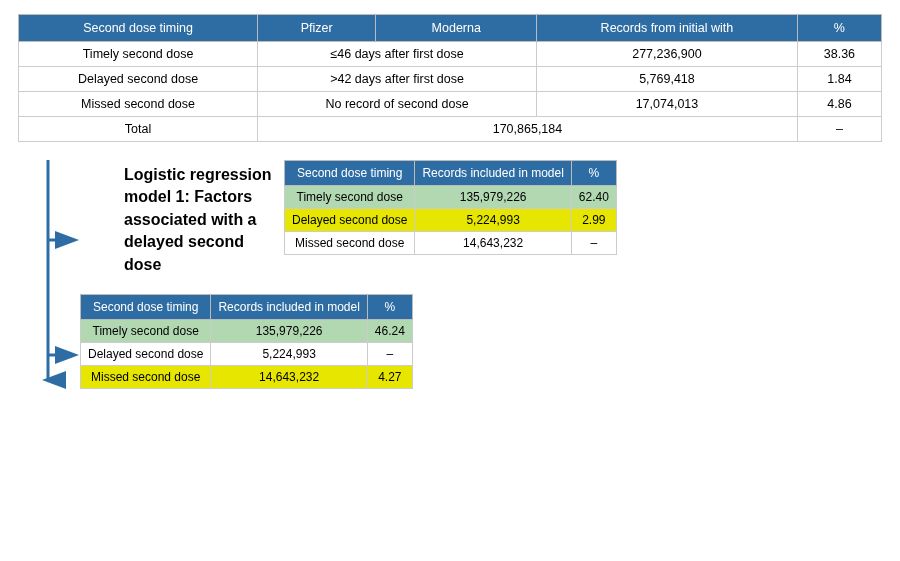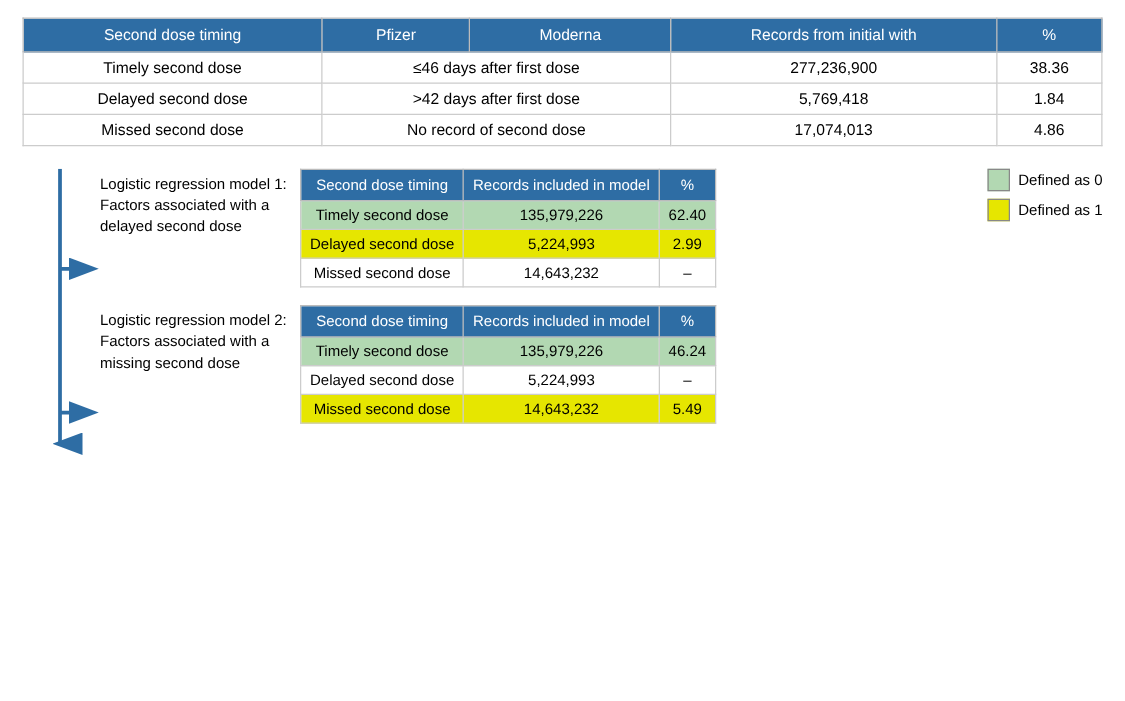--- a/index.html
+++ b/index.html
@@ -78,26 +78,27 @@
 
     .model-block {
       display: flex;
       flex-direction: row;
       align-items: flex-start;
       gap: 0;
     }
 
     .model-text {
       width: 160px;
-      font-size: 12px;
-      font-weight: normal;
+      font-size: 16px;
+      font-weight: bold;
       padding: 4px 8px 4px 0;
       line-height: 1.4;
       display: flex;
       align-items: center;
+      margin-left: 44px;
     }
 
     .sub-table-wrap {
       flex: 1;
     }
 
     .legend-wrap {
       display: flex;
       align-items: center;
       padding-left: 14px;
@@ -127,20 +128,25 @@
       <td>Delayed second dose</td>
       <td colspan="2">&gt;42 days after first dose</td>
       <td>5,769,418</td>
       <td>1.84</td>
     </tr>
       <tr>
       <td>Missed second dose</td>
       <td colspan="2">No record of second dose</td>
       <td>17,074,013</td>
       <td>4.86</td>
+    </tr>
+      <tr>
+      <td>Total</td>
+      <td colspan="3">170,865,184</td>
+      <td>–</td>
     </tr>
     </tbody>
 </table>
 
 <div style="display:flex; flex-direction:row; gap:0;">
 
   <div style="width:62px; position:relative; flex-shrink:0;">
     <svg width="62" height="260">
 
       <line x1="30" y1="0" x2="30" y2="220" stroke="#2e6da4" stroke-width="3" marker-end="url(#arrowhead1)"></line>
@@ -187,36 +193,23 @@
       <td>2.99</td>
     </tr>
               <tr>
       <td>Missed second dose</td>
       <td>14,643,232</td>
       <td>–</td>
     </tr>
             </tbody>
         </table>
       </div>
-      <div class="legend-wrap" id="legend-area">
-        <div style="display:flex;flex-direction:column;gap:6px;">
-          <div class="legend-item">
-            <div class="legend-box legend-box-green"></div>
-            <span>Defined as 0</span>
-          </div>
-          <div class="legend-item">
-            <div class="legend-box legend-box-yellow"></div>
-            <span>Defined as 1</span>
-          </div>
-        </div>
-      </div>
     </div>
 
     <div class="model-block">
-      <div class="model-text">Logistic regression model 2: Factors associated with a missing second dose</div>
       <div class="sub-table-wrap">
         <table class="sub-table">
           <thead>
             <tr>
               <th>Second dose timing</th>
               <th>Records included in model</th>
               <th>%</th>
             </tr>
           </thead>
           <tbody id="model2-tbody">
@@ -226,21 +219,21 @@
       <td>46.24</td>
     </tr>
               <tr>
       <td>Delayed second dose</td>
       <td>5,224,993</td>
       <td>–</td>
     </tr>
               <tr class="row-yellow">
       <td>Missed second dose</td>
       <td>14,643,232</td>
-      <td>5.49</td>
+      <td>4.27</td>
     </tr>
             </tbody>
         </table>
       </div>
     </div>
 
   </div>
 </div>
 
 </body></html>

